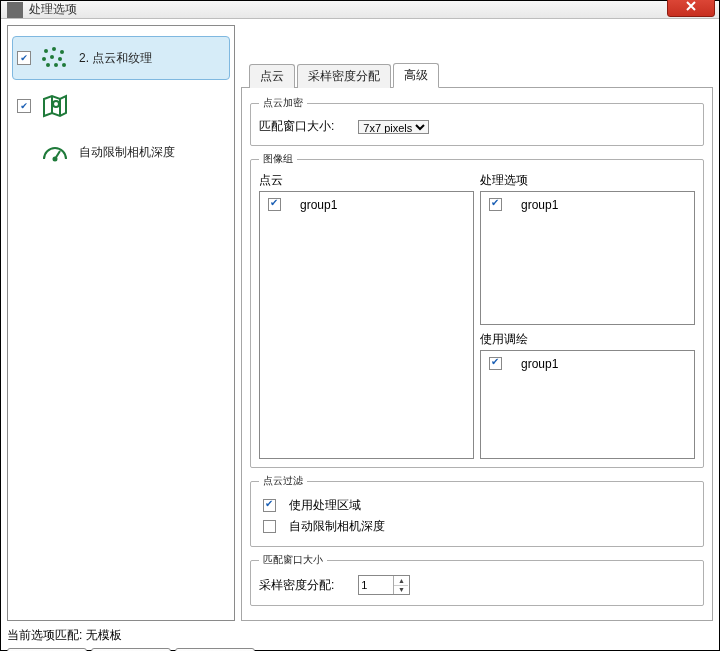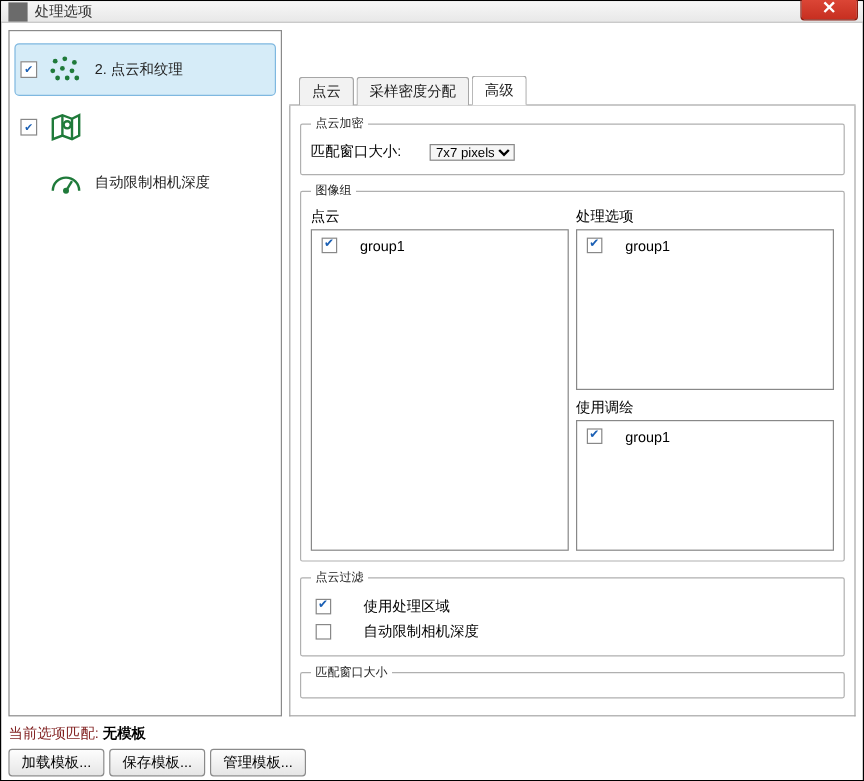--- a/index.html
+++ b/index.html
@@ -25,30 +25,30 @@
   .tab-content { flex:1; border:1px solid #a6a6a6; border-top:none; padding:8px; overflow:hidden; }
   fieldset.group { border:1px solid #b0b0b0; border-radius:2px; padding:6px 8px 8px 8px; margin:0 0 6px 0; }
   fieldset.group > legend { padding:0 4px; color:#222; font-size:10px; }
   .row { display:flex; align-items:center; gap:24px; margin:2px 0; }
   select.combo { border:1px solid #888; font-size:11px; height:14px; background:#f6f6f6; }
   .image-groups { display:flex; gap:6px; }
   .col { flex:1; display:flex; flex-direction:column; gap:2px; }
   .listbox { border:1px solid #888; background:#fff; padding:2px; overflow:auto; }
   .list-item { display:flex; align-items:center; gap:16px; padding:1px 2px; }
   .list-item input[type=checkbox] { width:12px; height:12px; }
-  .chkline { display:flex; align-items:center; gap:24px; margin:2px 0; }
+  .chkline { display:flex; align-items:center; gap:10px; margin:2px 0; }
   .chkline input { width:12px; height:12px; }
   .spinner { border:1px solid #888; height:18px; width:50px; display:flex; }
   .spinner input { border:none; width:30px; text-align:left; padding:0 2px; font-size:11px; }
   .spinner .arrows { width:14px; border-left:1px solid #aaa; display:flex; flex-direction:column; }
   .spinner .arrows span { flex:1; display:flex; align-items:center; justify-content:center; font-size:7px; color:#444; border-bottom:1px solid #ccc; }
   .spinner .arrows span:last-child { border-bottom:none; }
   .bottom { display:flex; flex-direction:column; gap:4px; padding-top:2px; }
-  .match-label { color:#7f1d1d; }
-  .match-value { font-weight:bold; }
+  .match-label { color:#000000; }
+  .match-value { font-weight:normal; }
   .btn-row { display:flex; gap:4px; }
   .win-btn { background:linear-gradient(#fdfdfd,#e6e6e6); border:1px solid #8a8a8a; border-radius:3px; padding:2px 10px; font-size:12px; color:#000; font-family:inherit; min-width:60px; text-align:center; }
   input[type=checkbox].styled { appearance:none; width:13px; height:13px; border:1px solid #888; background:#fff; position:relative; }
   input[type=checkbox].styled:checked::after { content:"✔"; position:absolute; top:-2px; left:1px; font-size:10px; color:#1a5fb4; }
 </style>
 </head>
 <body>
 
 <div class="window-wrap">
   <div class="window">
@@ -164,20 +164,30 @@
                   <span>使用处理区域</span>
                 </div>
               <div class="chkline">
                   <input type="checkbox" class="styled" style="">
                   <span>自动限制相机深度</span>
                 </div>
             </fieldset>
 
             <fieldset class="group">
               <legend>匹配窗口大小</legend>
+              <div class="row">
+                <span>采样密度分配:</span>
+                <div class="spinner">
+                  <input value="1" style="">
+                  <div class="arrows">
+                      <span>▲</span>
+                      <span>▼</span>
+                    </div>
+                </div>
+              </div>
             </fieldset>
 
           </div>
         </div>
       </div>
 
       <div class="bottom">
         <div>
           <span class="match-label">当前选项匹配: </span><span class="match-value">无模板</span>
         </div>

